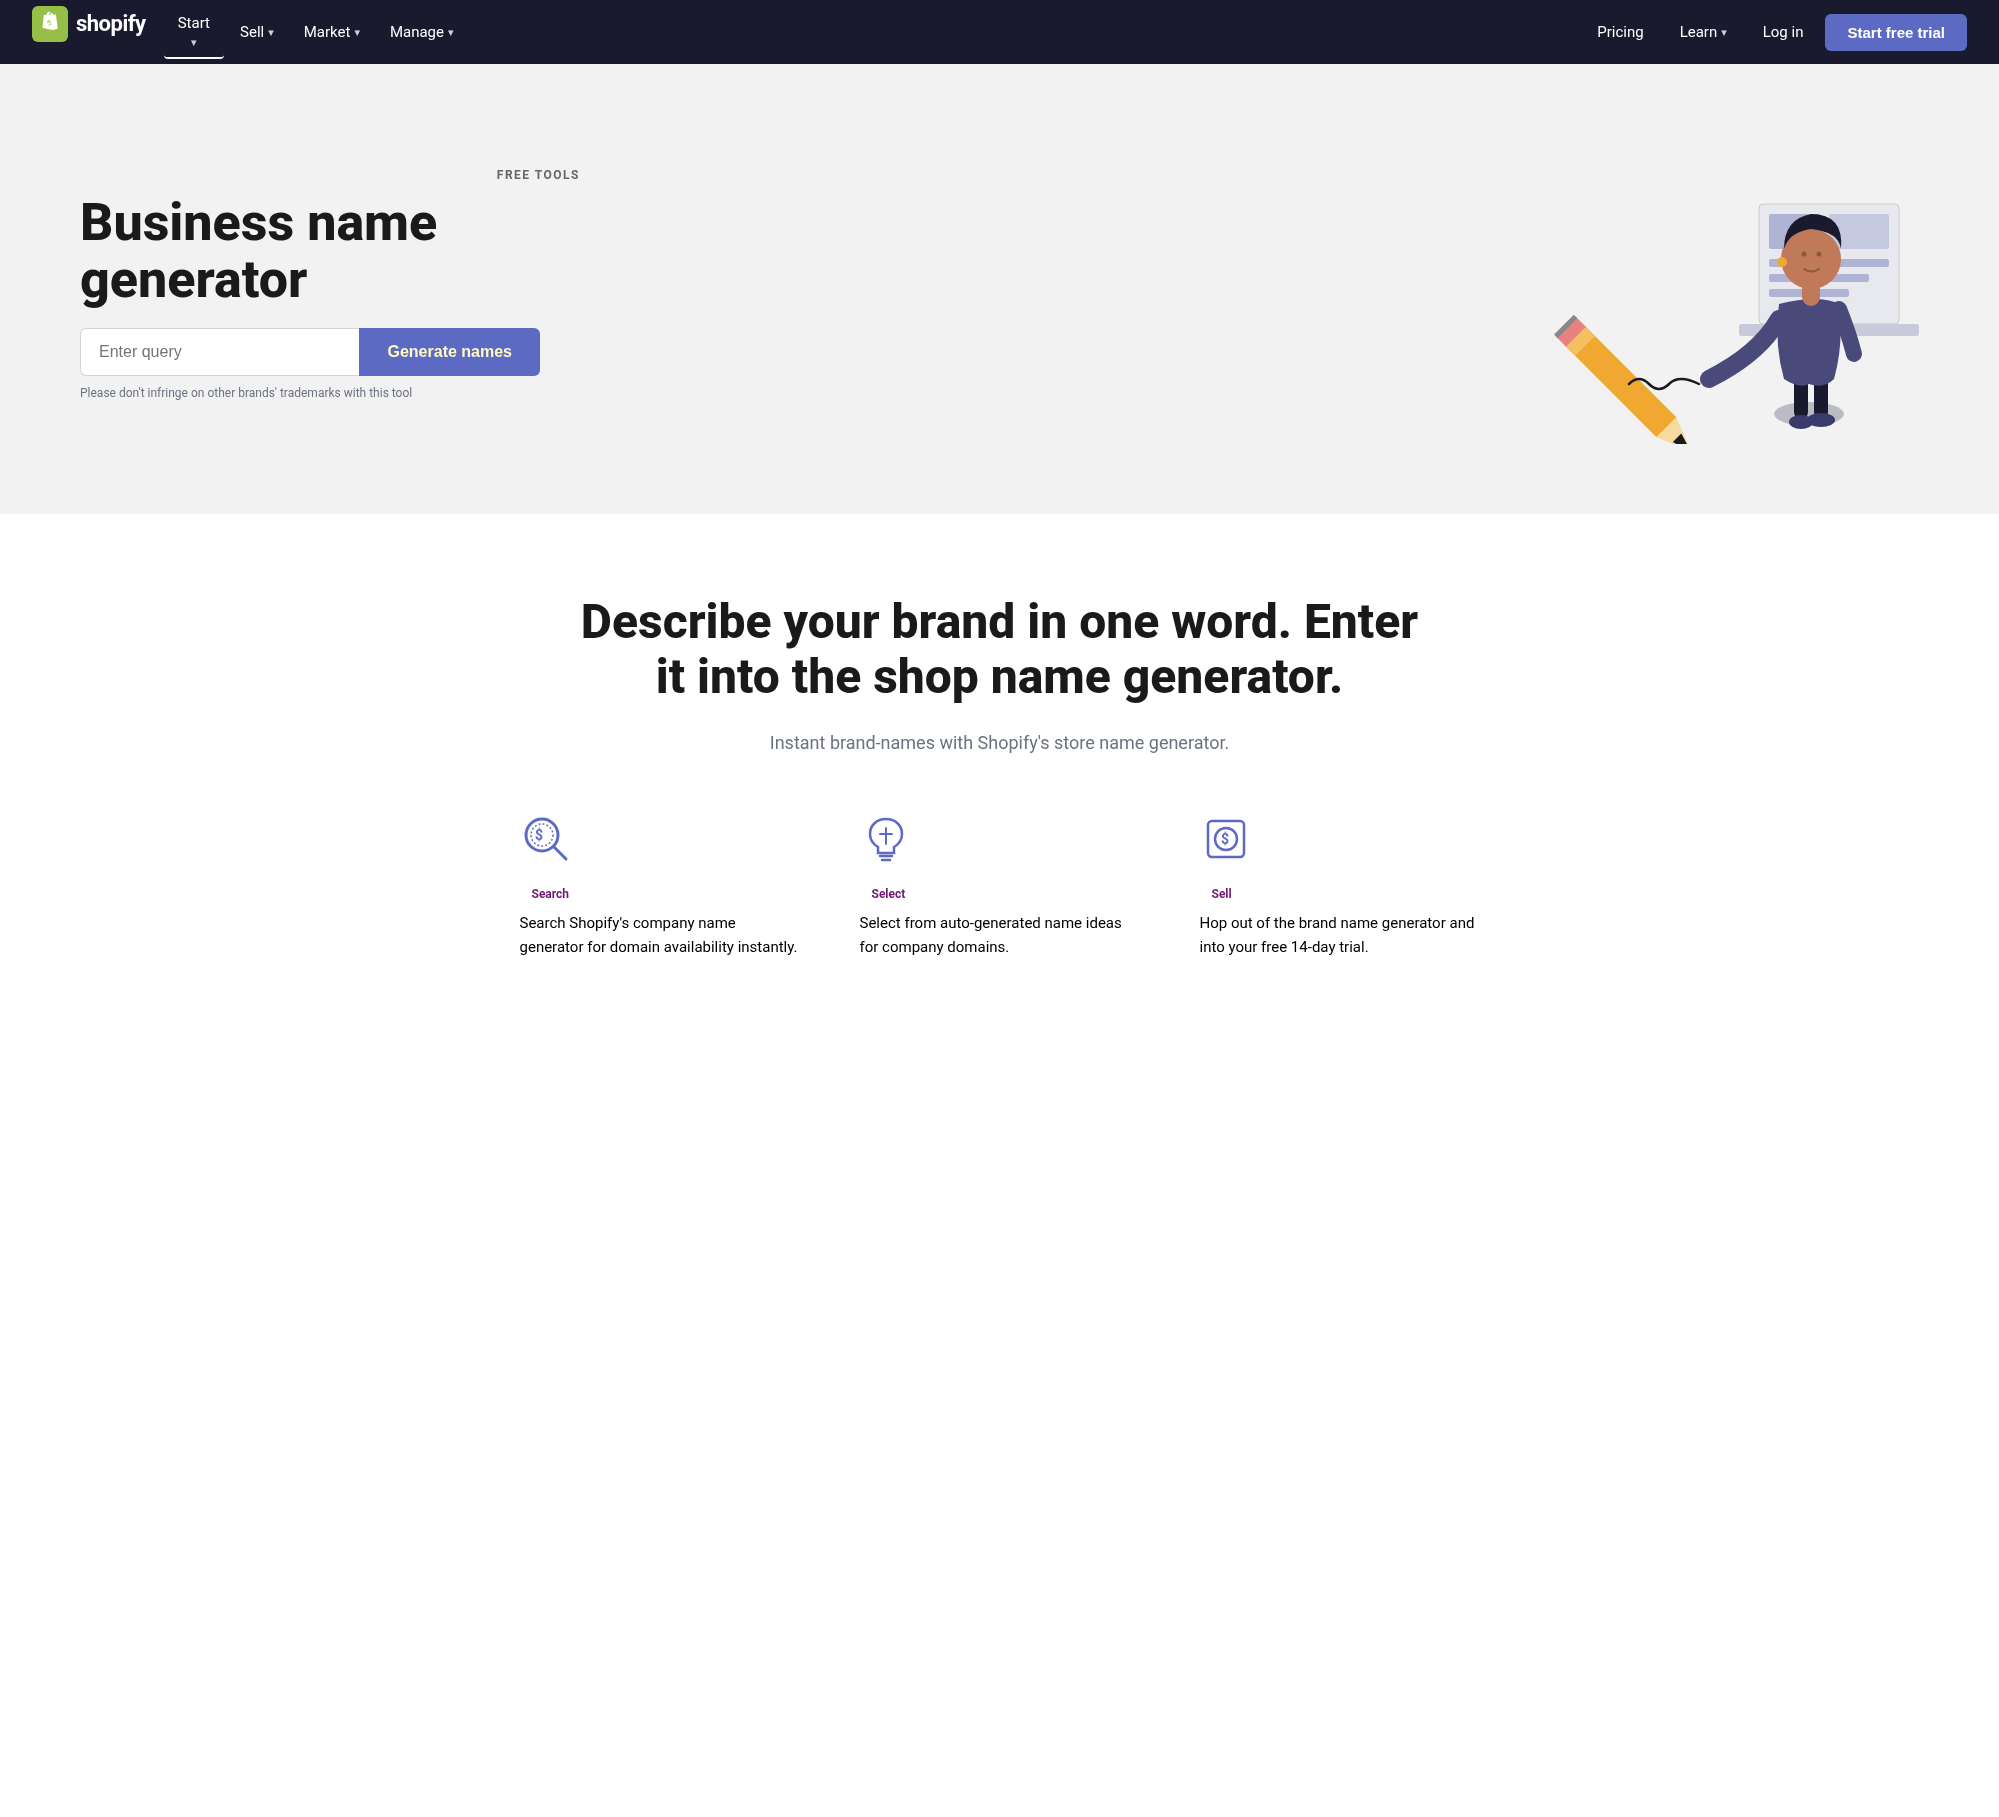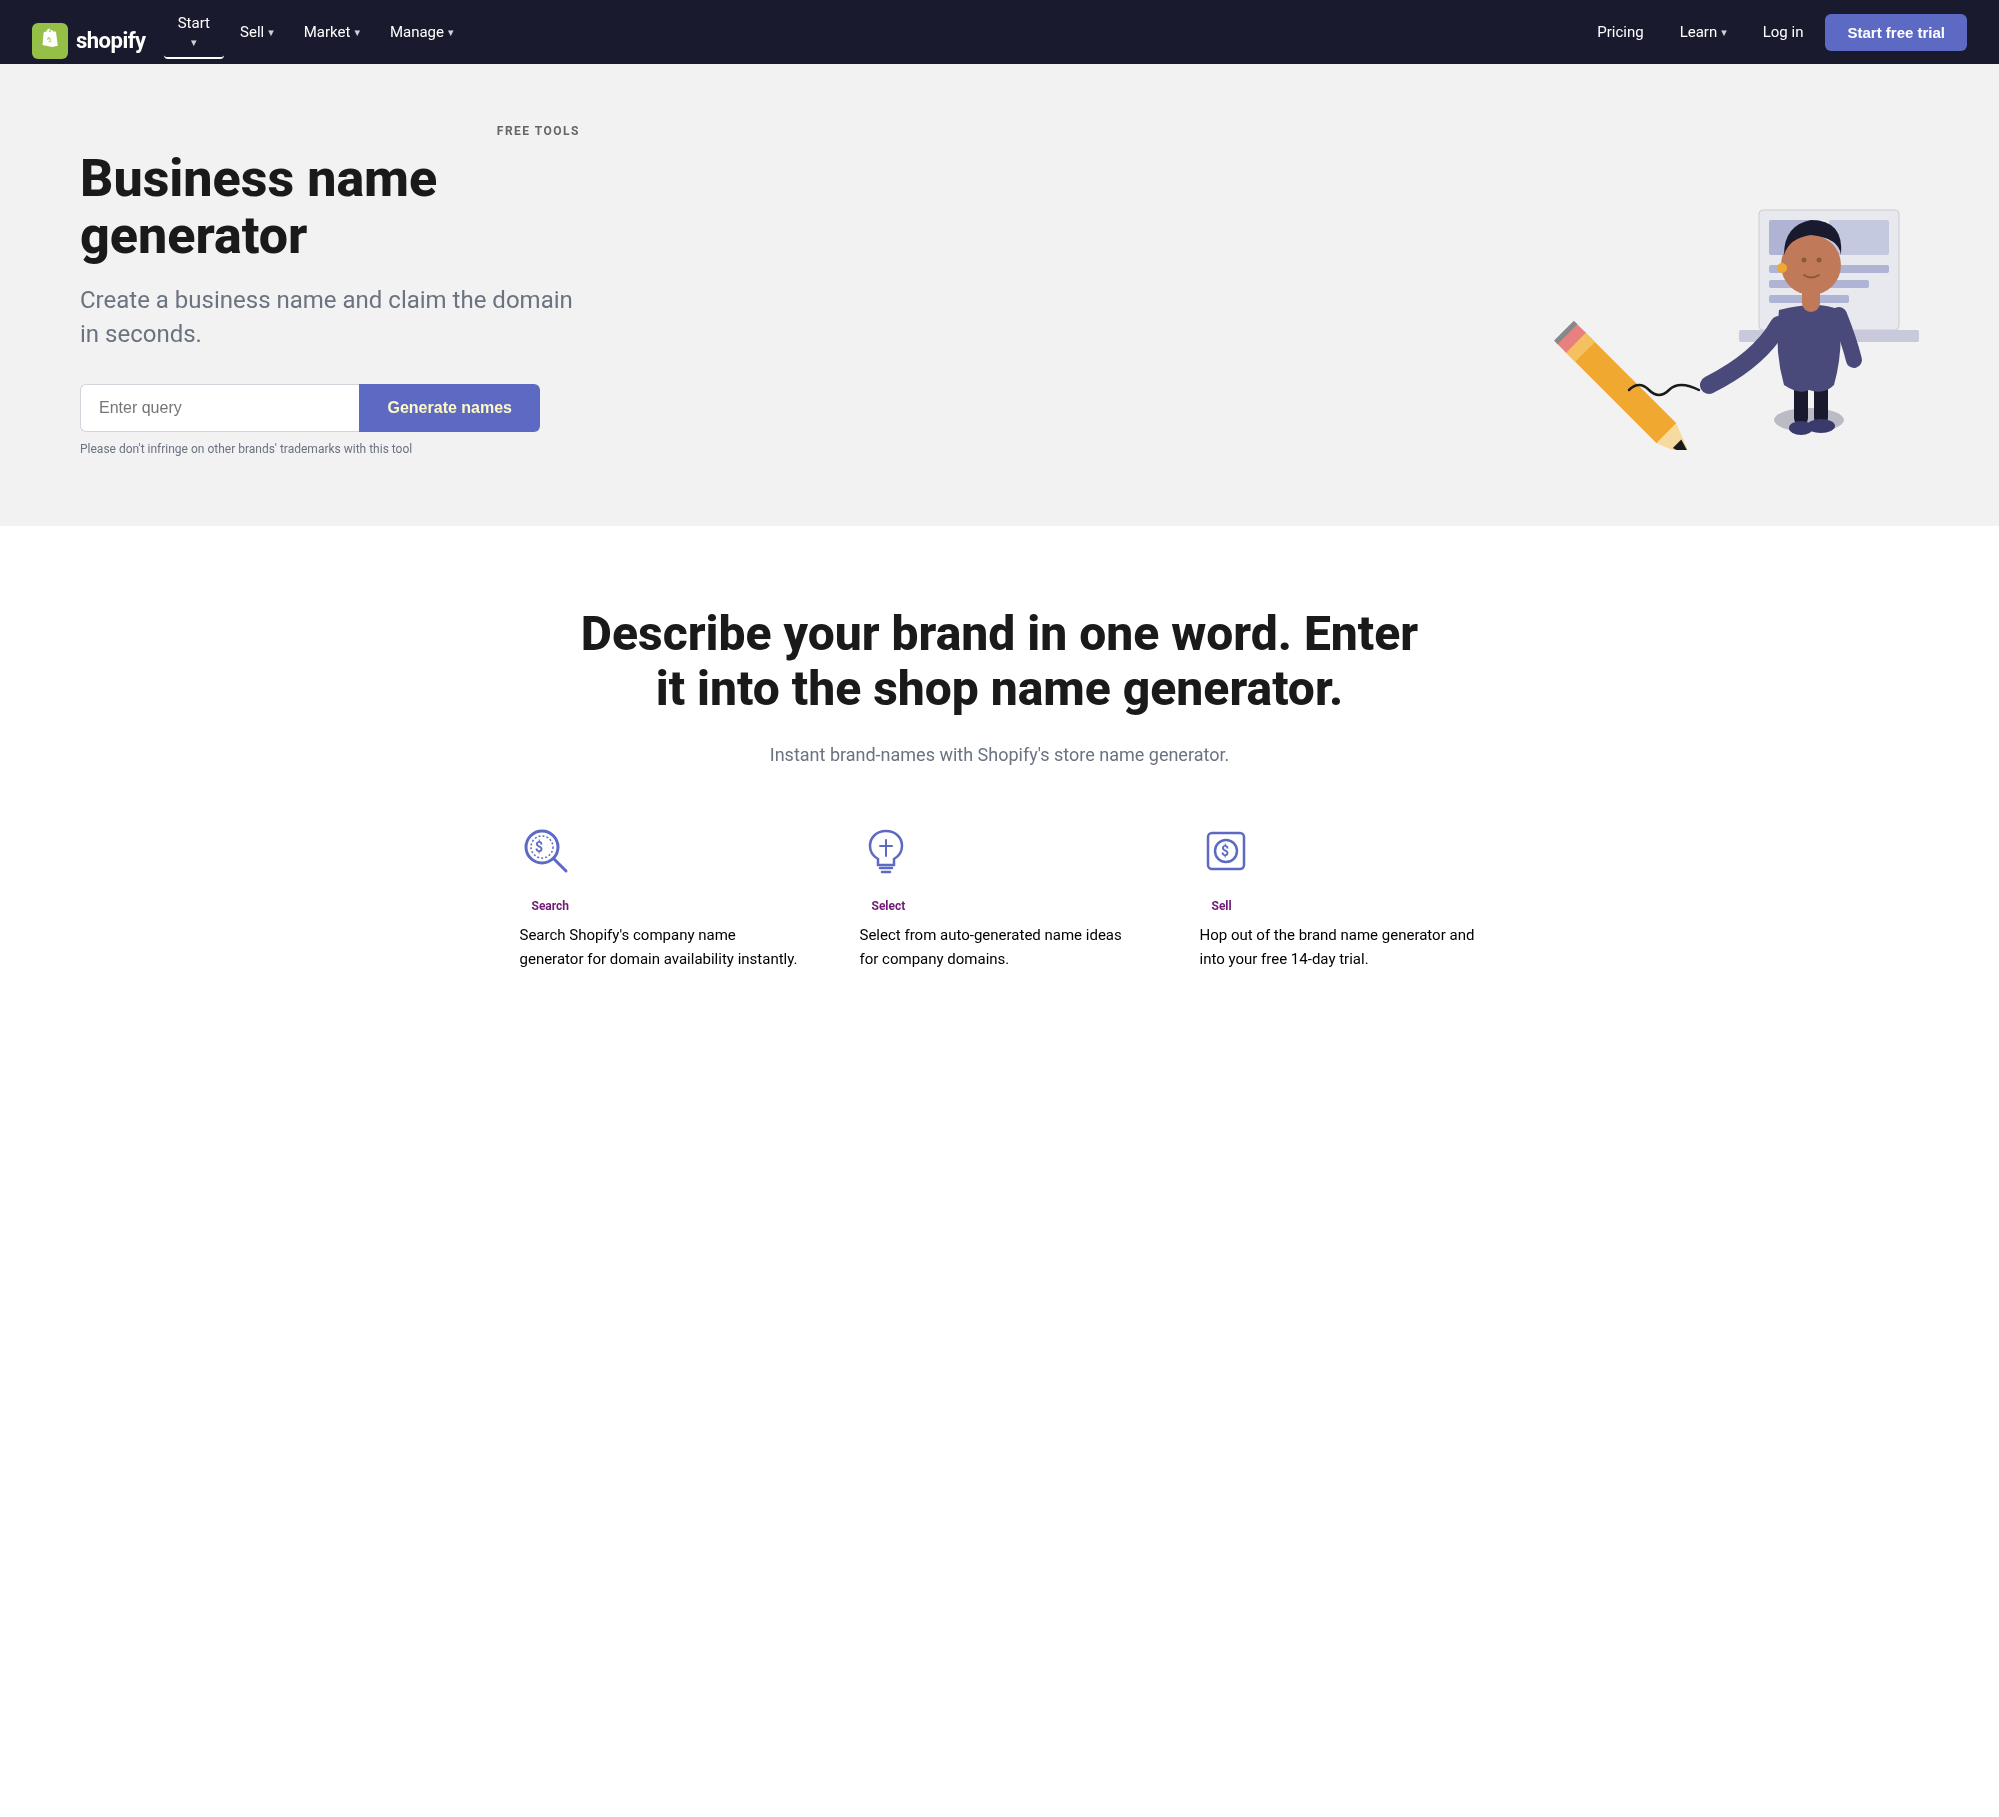--- a/index.html
+++ b/index.html
@@ -9,21 +9,21 @@
     nav {
       background: #1a1a2e;
       display: flex;
       align-items: center;
       justify-content: space-between;
       padding: 0 32px;
       height: 64px;
       position: relative;
       z-index: 10;
     }
-    .nav-left { display: flex; align-items: flex-end; gap: 6px; }
+    .nav-left { display: flex; align-items: flex-start; gap: 6px; }
     .logo-wrap { display: flex; align-items: center; gap: 8px; cursor: pointer; }
     .logo-text { color: #fff; font-size: 22px; font-weight: 700; letter-spacing: -0.5px; }
     .nav-menu { display: flex; align-items: center; gap: 2px; margin-left: 12px; }
     .nav-item {
       color: #fff;
       font-size: 15px;
       padding: 8px 14px;
       cursor: pointer;
       display: flex; align-items: center; gap: 4px;
       border-radius: 4px;
@@ -213,21 +213,20 @@
       <span>Log in</span>
     </a>
     <button class="btn-trial">Start free trial</button>
   </div>
 </nav>
 
 <section class="hero">
   <div class="hero-content">
     <div class="hero-label">FREE TOOLS</div>
     <h1 class="hero-title">Business name generator</h1>
-    <p class="hero-subtitle">Create a business name and claim the domain in seconds.</p>
     <div class="hero-form">
       <input class="hero-input" type="text" placeholder="Enter query" style="">
       <button class="btn-generate">Generate names</button>
     </div>
     <p class="hero-disclaimer">Please don't infringe on other brands' trademarks with this tool</p>
   </div>
 
   <div class="hero-illustration">
     <svg viewBox="0 0 420 320" xmlns="http://www.w3.org/2000/svg">
 

